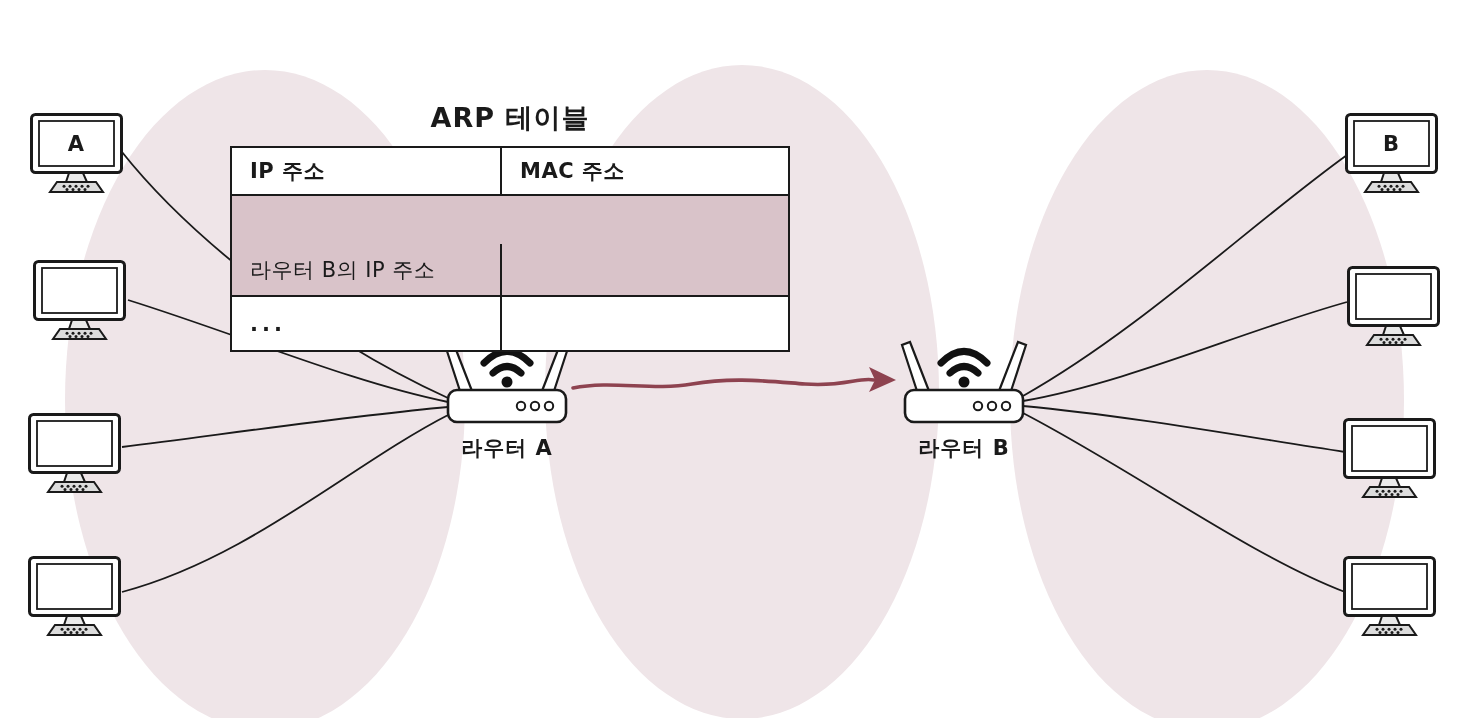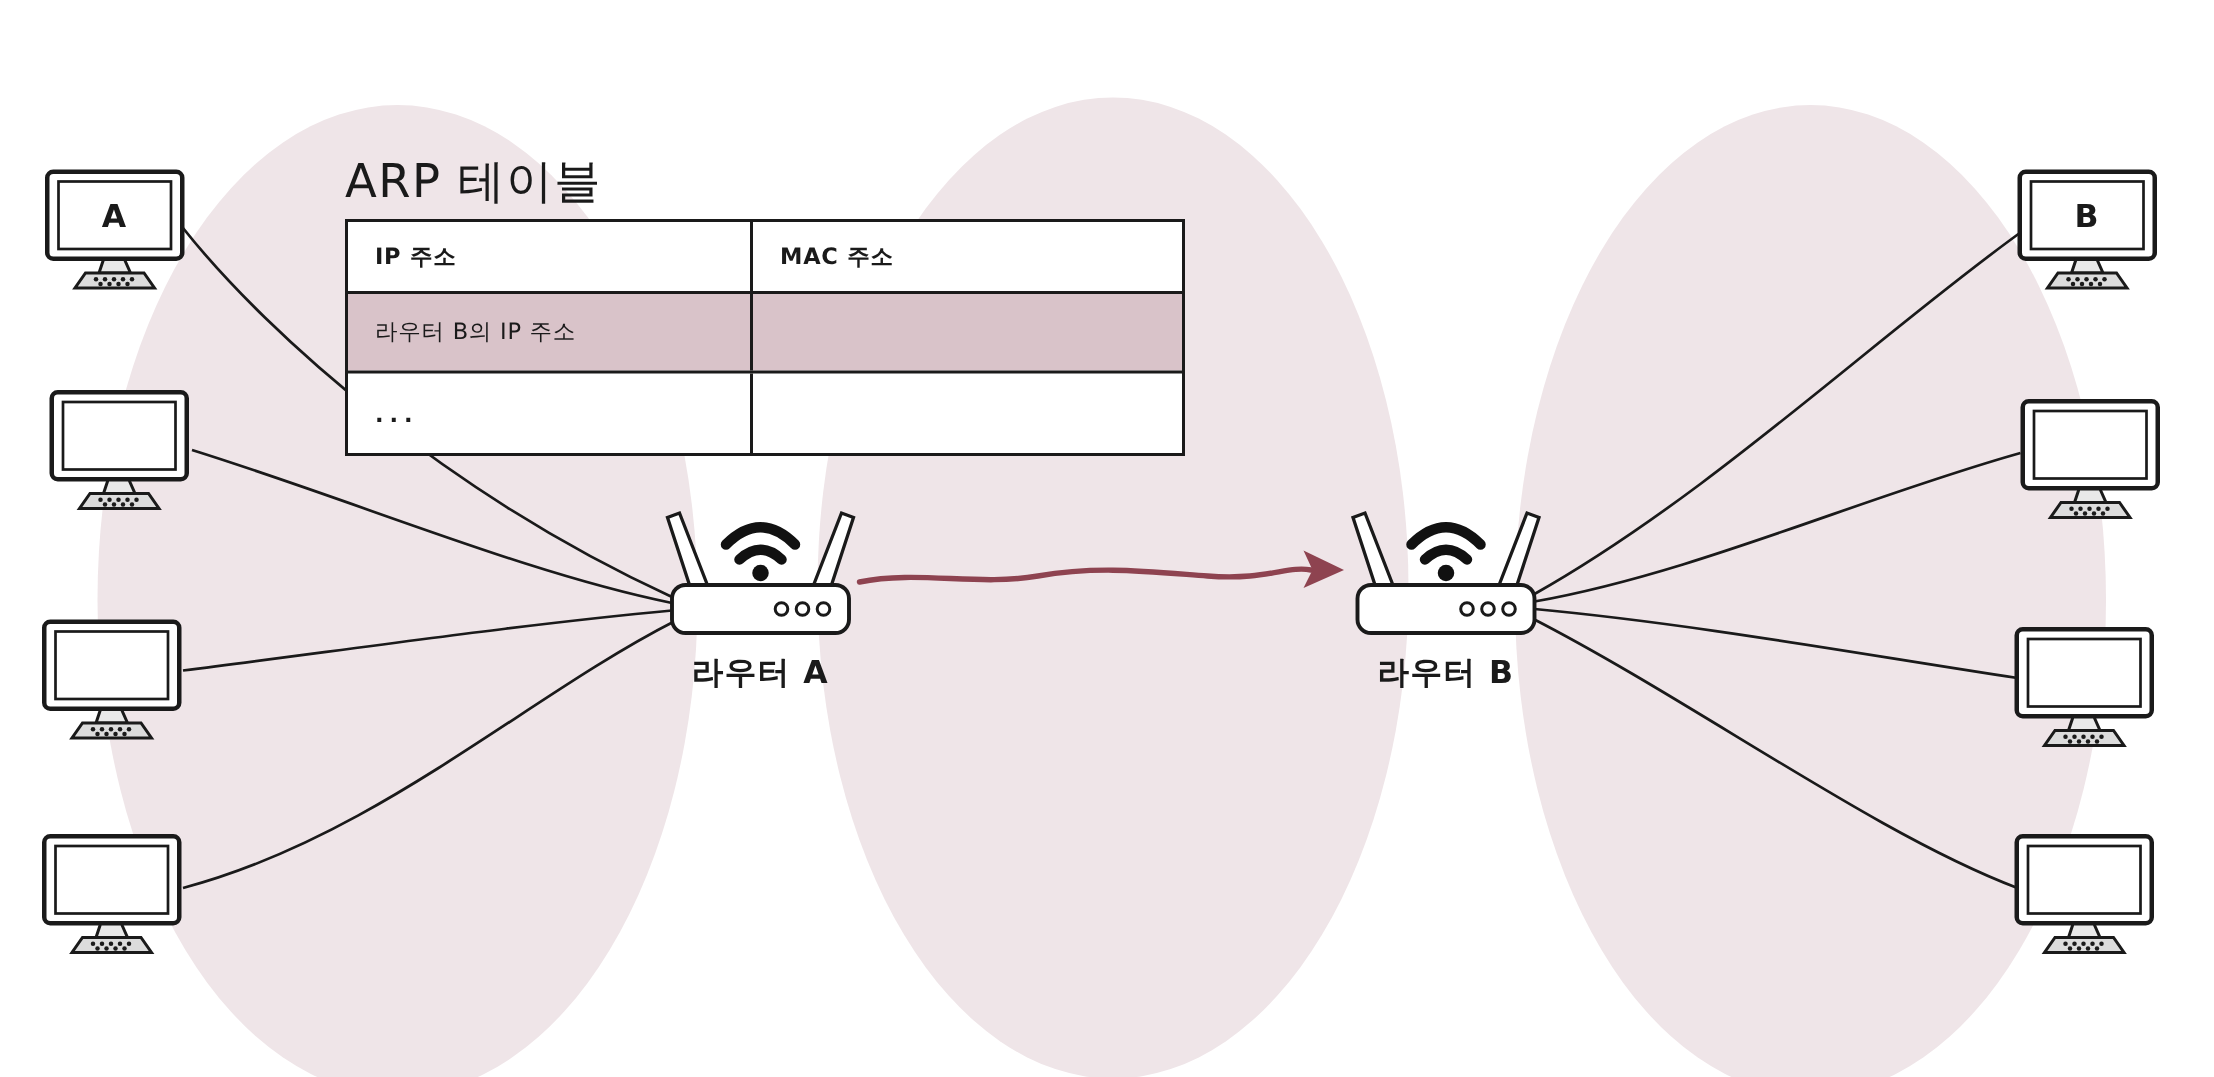--- a/index.html
+++ b/index.html
@@ -12,42 +12,43 @@
     width: 1476px;
     height: 718px;
     background: #ffffff;
     overflow: hidden;
   }
   .canvas > svg { position: absolute; left: 0; top: 0; }
 
   .overlay { position: absolute; color: #1a1a1a; }
 
   .arp-title {
-    font-size: 31px;
-    font-weight: 400;
+    text-align: center;
+    font-size: 27px;
+    font-weight: 700;
     letter-spacing: 1px;
   }
   .arp-table {
     border: 2.5px solid #1a1a1a;
     background: #ffffff;
   }
   .arp-row { display: flex; align-items: stretch; }
   .arp-row + .arp-row { border-top: 2.2px solid #1a1a1a; }
   .arp-row.hl { background: #d9c3c9; }
   .arp-cell {
     display: flex;
     align-items: center;
     padding: 16px 18px;
-    font-size: 15px;
+    font-size: 21px;
     letter-spacing: 0.5px;
   }
   .arp-cell.c1 { width: 270px; border-right: 2.2px solid #1a1a1a; }
   .arp-cell.c2 { flex: 1; }
   .arp-row.header .arp-cell { font-weight: 600; height: 46px; }
-  .arp-row.hl .arp-cell { height: 51px; }
+  .arp-row.hl .arp-cell { height: 51px; margin-top: 48px; }
   .arp-row.last .arp-cell { height: 53px; font-weight: 700; letter-spacing: 4px; }
 
   .router-label {
     text-align: center;
     font-size: 21px;
     font-weight: 600;
     letter-spacing: 1px;
   }
 </style>
 </head>

